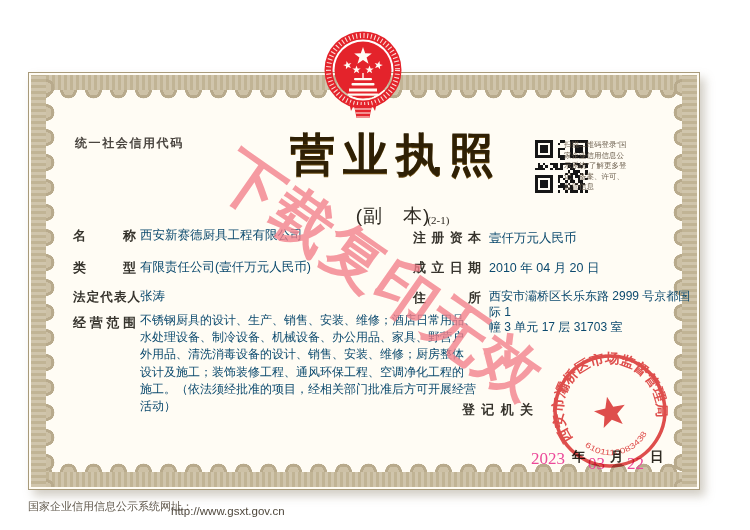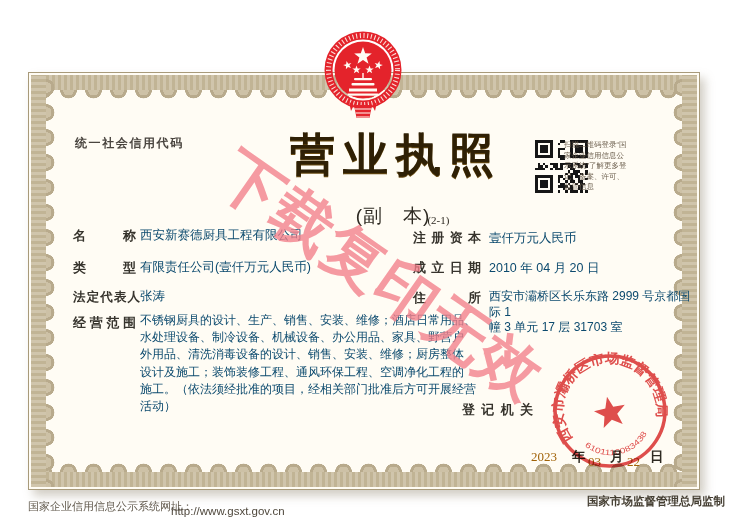--- a/index.html
+++ b/index.html
@@ -61,21 +61,21 @@
   .fvalue { font-size:12.5px; color:#0c4a6e; font-family:Liberation Sans, sans-serif; }
   .pre { white-space:pre-line; }
   .scope-value { width:376px; font-size:12px; line-height:17.2px; }
   .addr-value  { width:206px; font-size:12px; line-height:15.5px; }
 
   
   .authority-label { left:462px; top:401px; font-size:13px; letter-spacing:0; }
   .seal { left:551px; top:352px; width:118px; height:118px; transform:rotate(-12deg);
           mix-blend-mode:multiply; opacity:.92; }
   .date-char { font-size:13.5px; font-weight:700; color:#2e2a22; }
-  .date-num  { font-size:13px; font-family:"Liberation Serif", serif; color:#a16207; }
+  .date-num  { font-size:17px; font-family:"Liberation Serif", serif; color:#ec4899; }
 
   
   .watermark { left:250px; top:133px; font-size:62px; font-weight:800; letter-spacing:1px;
                color:rgba(242,126,137,.78); transform:rotate(35deg); transform-origin:0 0;
                white-space:nowrap; z-index:5; font-family:"Liberation Serif", serif; }
 
   
   .footer-left-label { left:28px; top:499px; font-size:11px; color:#5f574a; }
   .footer-url { left:139px; top:505px; font-size:11.5px; color:#4f483d;padding-left:32px; }
   .footer-center { left:355px; top:495px; font-size:11px; line-height:14px; color:#55503f; }
@@ -310,15 +310,14 @@
   <span class="abs date-char z3" style="left:572px; top:448px;">年</span>
   <span class="abs date-num z3" style="left:588px; top:454px;">03</span>
   <span class="abs date-char z3" style="left:610px; top:448px;">月</span>
   <span class="abs date-num z3" style="left:627px; top:454px;">22</span>
   <span class="abs date-char z3" style="left:650px; top:448px;">日</span>
 
   <div class="abs watermark">下载复印无效</div>
 
   <div class="abs footer-left-label">国家企业信用信息公示系统网址：</div>
   <div class="abs footer-url">http://www.gsxt.gov.cn</div>
-  <div class="abs footer-right">国家市场监督管理总局监制</div>
 
 </div>
 
 </body></html>

